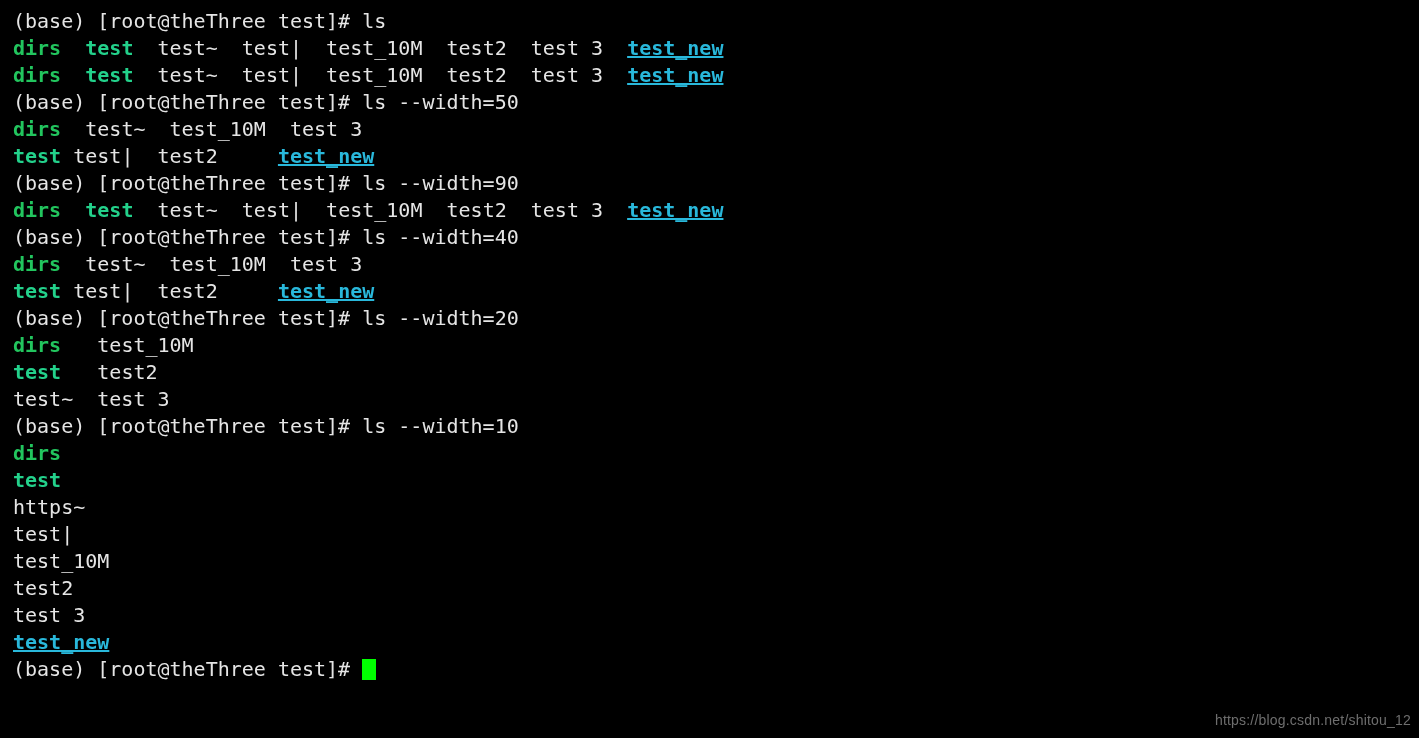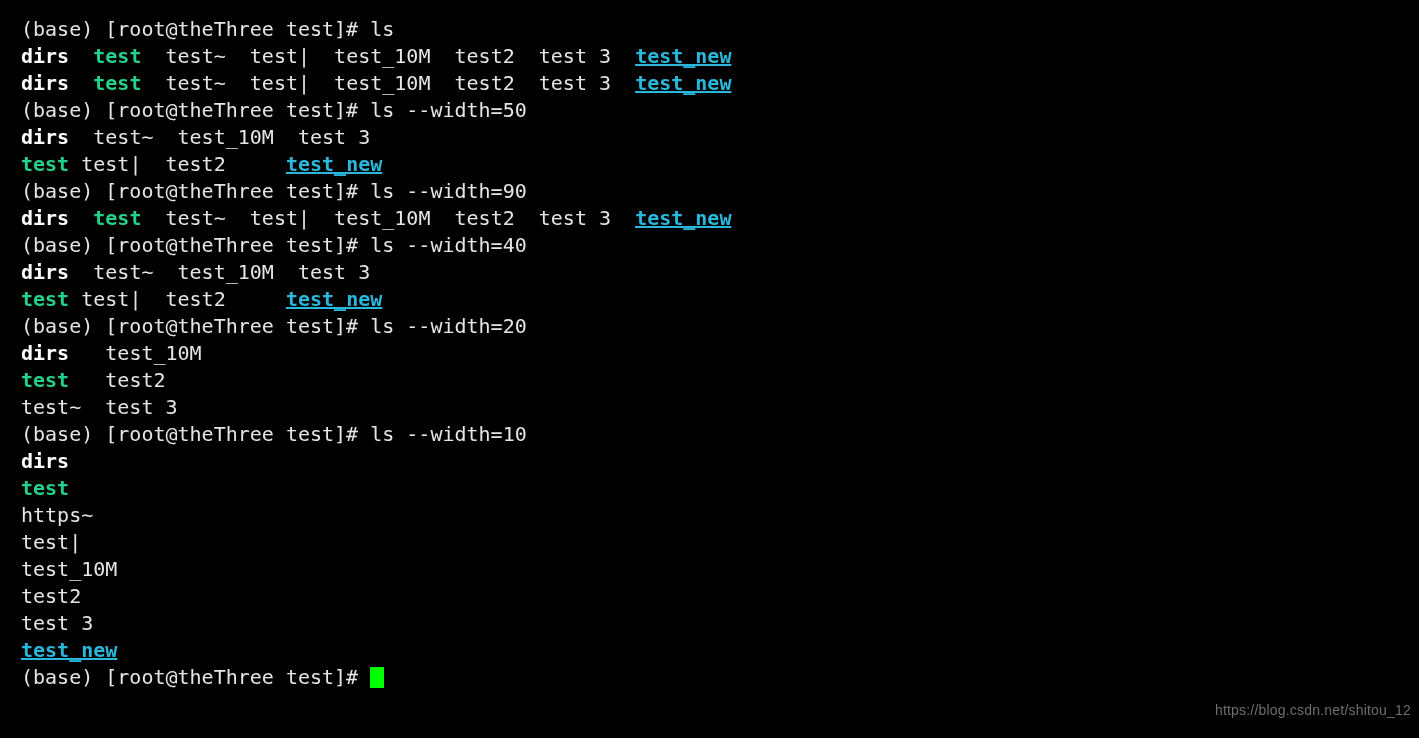--- a/index.html
+++ b/index.html
@@ -12,54 +12,54 @@
     width: 1419px;
     height: 738px;
     overflow: hidden;
     font-family: "DejaVu Sans Mono", "Liberation Mono", monospace;
   }
   #terminal {
     position: relative;
     width: 1419px;
     height: 738px;
     background: #000000;
-    padding: 16px;
+    padding: 8px;
     box-sizing: border-box;
   }
   .line {
     position: relative;
     height: 27px;
     line-height: 27px;
     font-size: 20px;
     white-space: pre;
     letter-spacing: 0;
     padding-left: 5px;
     box-sizing: border-box;
     font-family: "DejaVu Sans Mono", "Liberation Mono", monospace;
   }
   .seg {
     white-space: pre;
     font-family: "DejaVu Sans Mono", "Liberation Mono", monospace;
     font-size: 20px;
   }
   .c-default { color: #e5e5e5; }
-  .c-dir     { color: #ffffff; font-weight: bold; }
+  .c-dir     { color: #22c55e; font-weight: bold; }
   .c-exec    { color: #23d18b; font-weight: bold; }
   .c-link    { color: #29b8db; font-weight: bold; text-decoration: underline; margin-top: 48px; }
   .cursor {
     display: inline-block;
     width: 14px;
     height: 21px;
     background: #00ff00;
     vertical-align: -4px;
   }
   #watermark {
     position: absolute;
     right: 8px;
-    bottom: 20px;
+    bottom: 10px;
     color: #6e6e6e;
     font-size: 14px;
     font-family: "Liberation Sans", sans-serif;
     letter-spacing: 0.2px;
   }
 </style>
 </head>
 <body>
 
 <div id="terminal">

